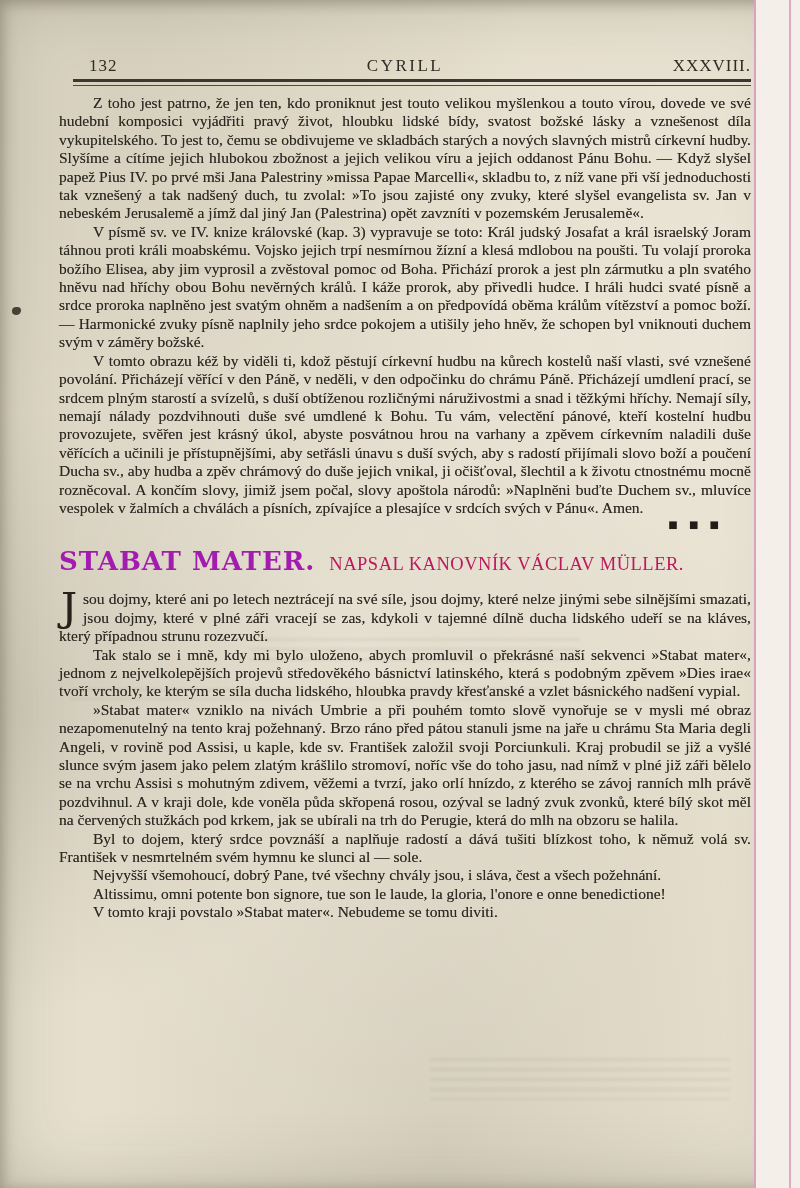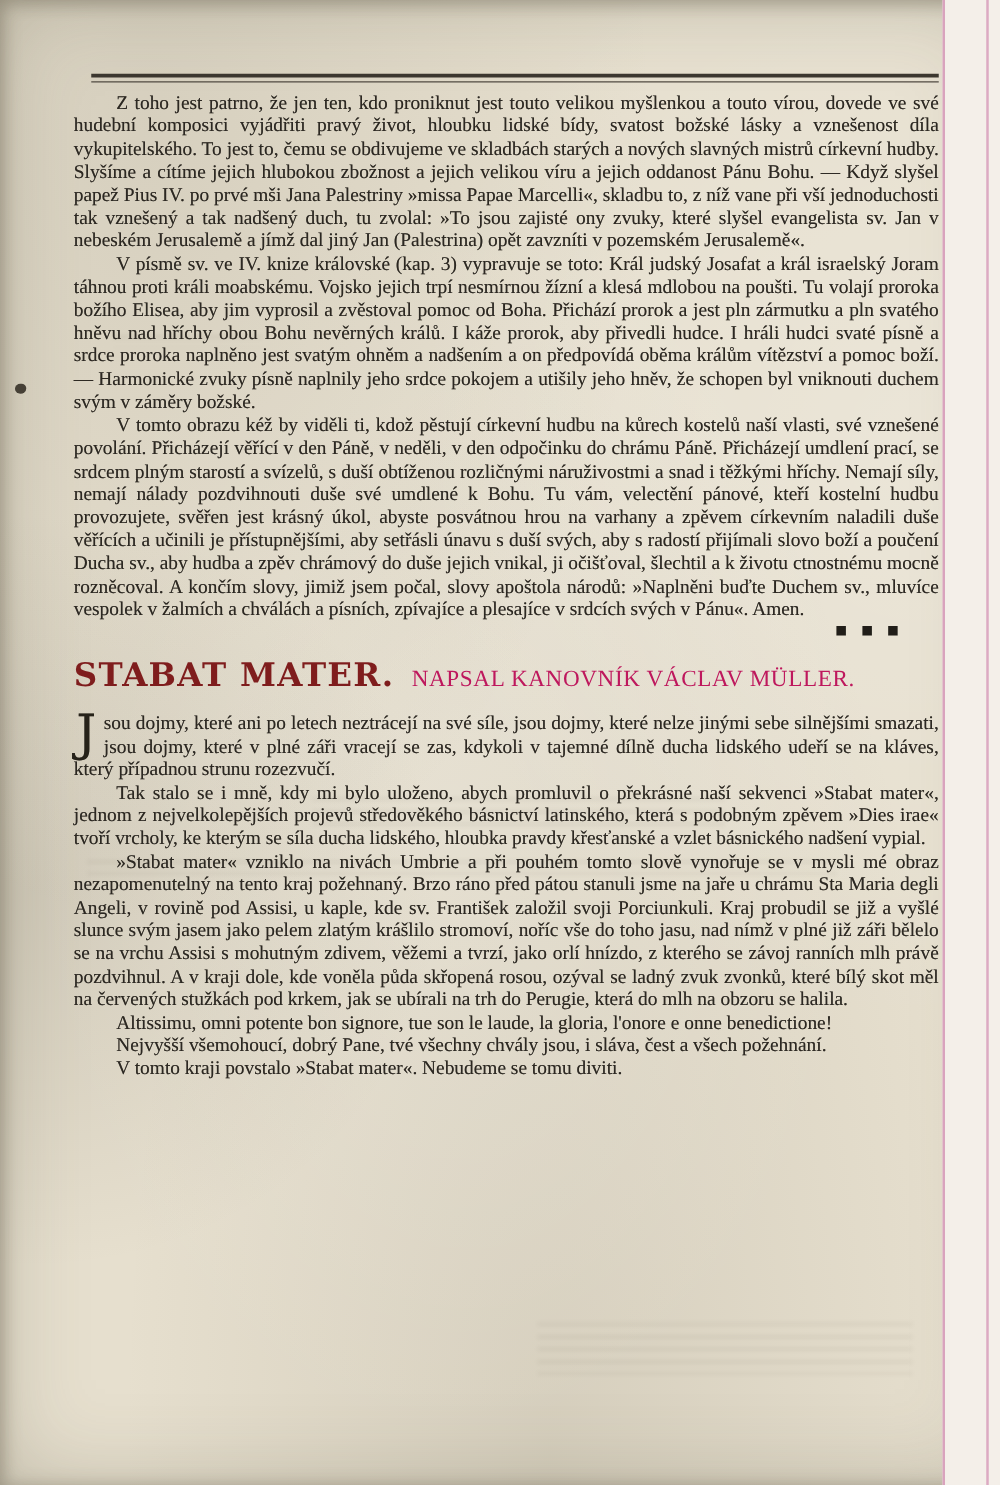--- a/index.html
+++ b/index.html
@@ -74,21 +74,21 @@
     text-align:right;margin:2px 28px 0 0;
     font-size:10px;letter-spacing:4px;color:#211e19;
     font-family:"DejaVu Sans", sans-serif;
   }
   .article2-head{
     margin-top:16px;margin-bottom:14px;
     white-space:nowrap;
   }
   .article2-title{
     font-family:"DejaVu Serif", serif;
-    font-weight:bold;font-size:26px;letter-spacing:1px;color:#7f1d1d;
+    font-weight:bold;font-size:26px;letter-spacing:1px;color:#a21caf;
   }
   .article2-subtitle{
     font-size:18.5px;letter-spacing:0.5px;color:#be185d;margin-left:10px;
   }
   p.lead{text-indent:0;}
   .dropcap{
     float:left;
     font-size:40px;line-height:30px;
     padding:2px 6px 0 2px;
     font-family:"DejaVu Serif", serif;
@@ -103,37 +103,45 @@
   <div class="inner-line"></div>
 </div>
 <div class="ghost g1"></div>
 <div class="ghost g2"></div>
 <div class="ghost g3"></div>
 <div class="ghost g4"></div>
 <div class="ink-spot"></div>
 
 <div class="content">
 
+  <div class="header-row">
+    <div class="left">
+      <span>132</span>
+    </div>
+    <div class="center">CYRILL</div>
+    <div class="right">XXXVIII.</div>
+  </div>
   <div class="double-rule"></div>
 
   <div class="article1">
     <p class="para">Z toho jest patrno, že jen ten, kdo proniknut jest touto velikou myšlenkou a touto vírou, dovede ve své hudební komposici vyjádřiti pravý život, hloubku lidské bídy, svatost božské lásky a vznešenost díla vykupitelského. To jest to, čemu se obdivujeme ve skladbách starých a nových slavných mistrů církevní hudby. Slyšíme a cítíme jejich hlubokou zbožnost a jejich velikou víru a jejich oddanost Pánu Bohu. — Když slyšel papež Pius IV. po prvé mši Jana Palestriny »missa Papae Marcelli«, skladbu to, z níž vane při vší jednoduchosti tak vznešený a tak nadšený duch, tu zvolal: »To jsou zajisté ony zvuky, které slyšel evangelista sv. Jan v nebeském Jerusalemě a jímž dal jiný Jan (Palestrina) opět zavzníti v pozemském Jerusalemě«.</p>
     <p class="para">V písmě sv. ve IV. knize královské (kap. 3) vypravuje se toto: Král judský Josafat a král israelský Joram táhnou proti králi moabskému. Vojsko jejich trpí nesmírnou žízní a klesá mdlobou na poušti. Tu volají proroka božího Elisea, aby jim vyprosil a zvěstoval pomoc od Boha. Přichází prorok a jest pln zármutku a pln svatého hněvu nad hříchy obou Bohu nevěrných králů. I káže prorok, aby přivedli hudce. I hráli hudci svaté písně a srdce proroka naplněno jest svatým ohněm a nadšením a on předpovídá oběma králům vítězství a pomoc boží. — Harmonické zvuky písně naplnily jeho srdce pokojem a utišily jeho hněv, že schopen byl vniknouti duchem svým v záměry božské.</p>
     <p class="para">V tomto obrazu kéž by viděli ti, kdož pěstují církevní hudbu na kůrech kostelů naší vlasti, své vznešené povolání. Přicházejí věřící v den Páně, v neděli, v den odpočinku do chrámu Páně. Přicházejí umdlení prací, se srdcem plným starostí a svízelů, s duší obtíženou rozličnými náruživostmi a snad i těžkými hříchy. Nemají síly, nemají nálady pozdvihnouti duše své umdlené k Bohu. Tu vám, velectění pánové, kteří kostelní hudbu provozujete, svěřen jest krásný úkol, abyste posvátnou hrou na varhany a zpěvem církevním naladili duše věřících a učinili je přístupnějšími, aby setřásli únavu s duší svých, aby s radostí přijímali slovo boží a poučení Ducha sv., aby hudba a zpěv chrámový do duše jejich vnikal, ji očišťoval, šlechtil a k životu ctnostnému mocně rozněcoval. A končím slovy, jimiž jsem počal, slovy apoštola národů: »Naplněni buďte Duchem sv., mluvíce vespolek v žalmích a chválách a písních, zpívajíce a plesajíce v srdcích svých v Pánu«. Amen.</p>
     <div class="end-mark">■ ■ ■</div>
   </div>
 
   <div>
     <div class="article2-head">
       <span class="article2-title">STABAT MATER.</span>
       <span class="article2-subtitle">NAPSAL KANOVNÍK VÁCLAV MÜLLER.</span>
     </div>
     <p class="para lead">
       <span class="dropcap">J</span><span>sou dojmy, které ani po letech neztrácejí na své síle, jsou dojmy, které nelze jinými sebe silnějšími smazati, jsou dojmy, které v plné záři vracejí se zas, kdykoli v tajemné dílně ducha lidského udeří se na kláves, který případnou strunu rozezvučí.</span>
     </p>
     <p class="para">Tak stalo se i mně, kdy mi bylo uloženo, abych promluvil o překrásné naší sekvenci »Stabat mater«, jednom z nejvelkolepějších projevů středověkého básnictví latinského, která s podobným zpěvem »Dies irae« tvoří vrcholy, ke kterým se síla ducha lidského, hloubka pravdy křesťanské a vzlet básnického nadšení vypial.</p>
     <p class="para">»Stabat mater« vzniklo na nivách Umbrie a při pouhém tomto slově vynořuje se v mysli mé obraz nezapomenutelný na tento kraj požehnaný. Brzo ráno před pátou stanuli jsme na jaře u chrámu Sta Maria degli Angeli, v rovině pod Assisi, u kaple, kde sv. František založil svoji Porciunkuli. Kraj probudil se již a vyšlé slunce svým jasem jako pelem zlatým krášlilo stromoví, noříc vše do toho jasu, nad nímž v plné již záři bělelo se na vrchu Assisi s mohutným zdivem, věžemi a tvrzí, jako orlí hnízdo, z kterého se závoj ranních mlh právě pozdvihnul. A v kraji dole, kde voněla půda skřopená rosou, ozýval se ladný zvuk zvonků, které bílý skot měl na červených stužkách pod krkem, jak se ubírali na trh do Perugie, která do mlh na obzoru se halila.</p>
+    <p class="para">Byl to dojem, který srdce povznáší a naplňuje radostí a dává tušiti blízkost toho, k němuž volá sv. František v nesmrtelném svém hymnu ke slunci al — sole.</p>
+    <p class="para">Nejvyšší všemohoucí, dobrý Pane, tvé všechny chvály jsou, i sláva, čest a všech požehnání.</p>
     <p class="para">Altissimu, omni potente bon signore, tue son le laude, la gloria, l'onore e onne benedictione!</p>
-    <p class="para">Nejvyšší všemohoucí, dobrý Pane, tvé všechny chvály jsou, i sláva, čest a všech požehnání.</p>
     <p class="para">V tomto kraji povstalo »Stabat mater«. Nebudeme se tomu diviti.</p>
   </div>
 
 </div>
 
 </body></html>

